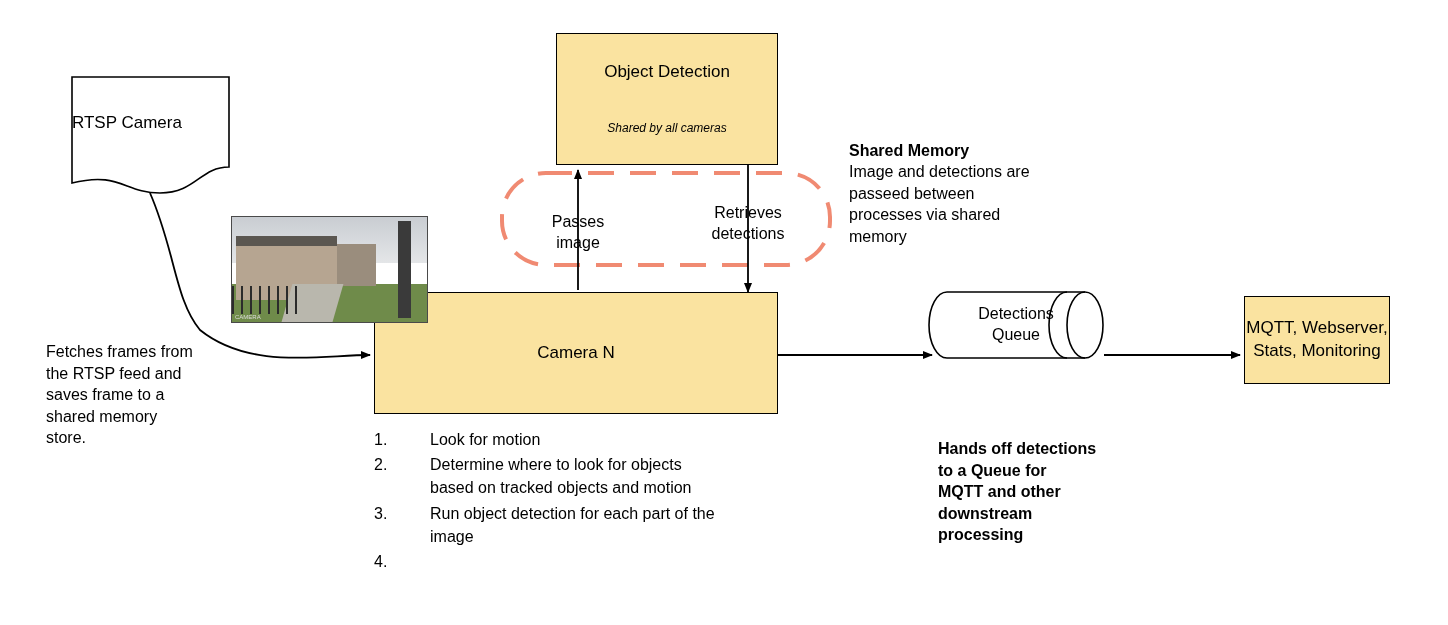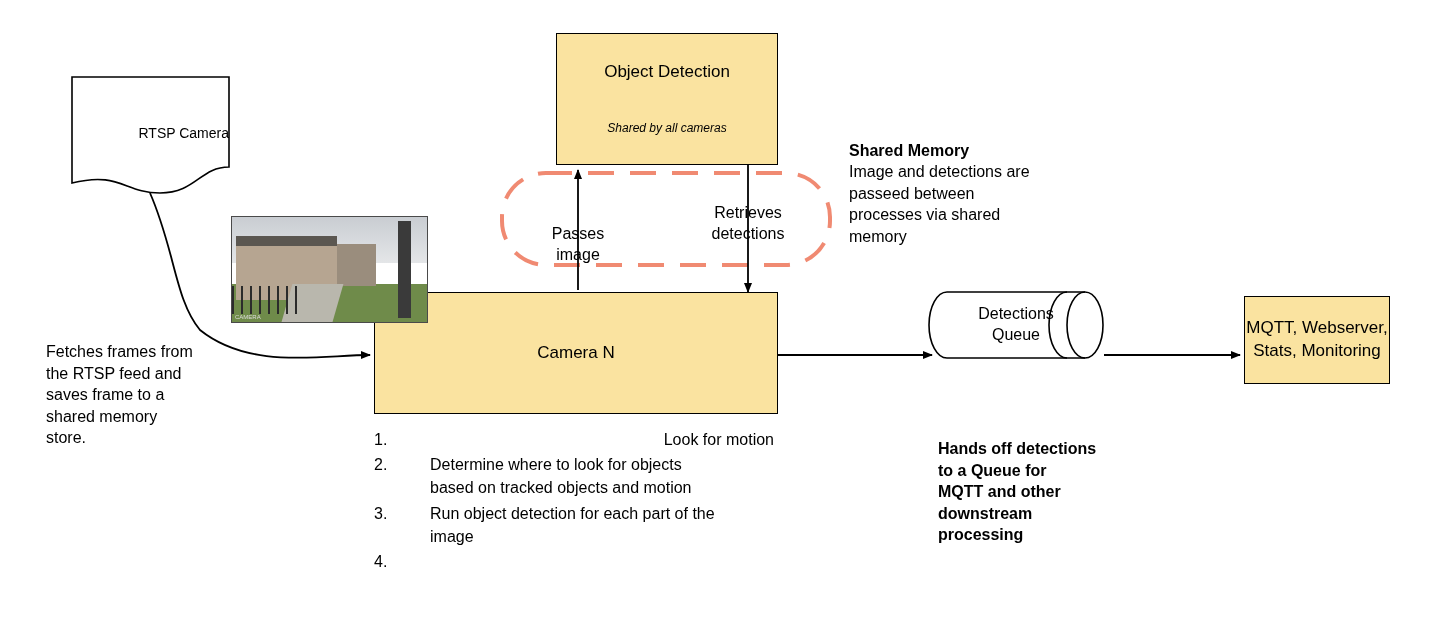--- a/index.html
+++ b/index.html
@@ -33,23 +33,23 @@
   }
   .node .sub {
     font-style: italic;
     font-size: 12px;
   }
   .doc-shape {
     position: absolute;
     box-sizing: border-box;
     display: flex;
     align-items: flex-start;
-    justify-content: flex-end;
-    padding-top: 48px;
-    font-size: 14px;
+    justify-content: flex-start;
+    padding-top: 36px;
+    font-size: 17px;
     background: transparent;
   }
   .cyl {
     position: absolute;
     box-sizing: border-box;
     display: flex;
     align-items: center;
     justify-content: center;
     text-align: center;
     font-size: 16px;
@@ -201,21 +201,21 @@
   <div class="cyl" style="left:947px; top:292px; width:156px; height:66px;">
     <div class="cyl-label" style="white-space: pre-line;">Detections
 Queue</div>
   </div>
 
   <div class="node" style="left:1244px; top:296px; width:146px; height:88px;">
     <div style="white-space: pre-line;">MQTT, Webserver,
 Stats, Monitoring</div>
   </div>
 
-  <div class="edge-label" style="left:528px; top:224px; width:100px;">Passes
+  <div class="edge-label" style="left:528px; top:212px; width:100px;">Passes
 image</div>
   <div class="edge-label" style="left:696px; top:203px; width:104px;">Retrieves
 detections</div>
 
   <div class="annot" style="left:849px; top:118px; width:230px;">
     <b>Shared Memory</b>
     <div>Image and detections are
 passeed between
 processes via shared
 memory</div>
@@ -229,21 +229,21 @@
 
   <div class="annot" style="left:938px; top:438px; width:200px; font-weight:bold;">Hands off detections
 to a Queue for
 MQTT and other
 downstream
 processing</div>
 
   <div class="steps" style="left:374px; top:428px; width:400px;">
     <div class="step-row">
       <div class="step-num">1.</div>
-      <div class="step-text" style="white-space: pre-line; text-align: right;">Look for motion</div>
+      <div class="step-text" style="white-space: pre-line;">Look for motion</div>
     </div>
     <div class="step-row">
       <div class="step-num">2.</div>
       <div class="step-text" style="white-space: pre-line;">Determine where to look for objects
 based on tracked objects and motion</div>
     </div>
     <div class="step-row">
       <div class="step-num">3.</div>
       <div class="step-text" style="white-space: pre-line;">Run object detection for each part of the
 image</div>

